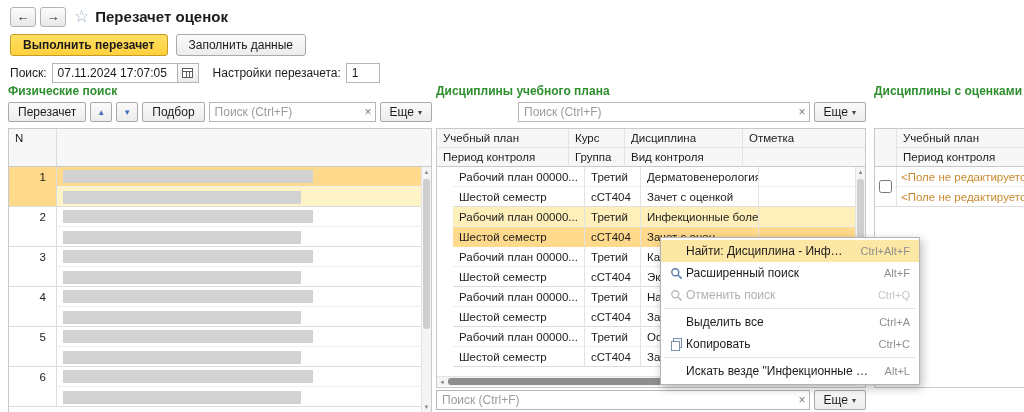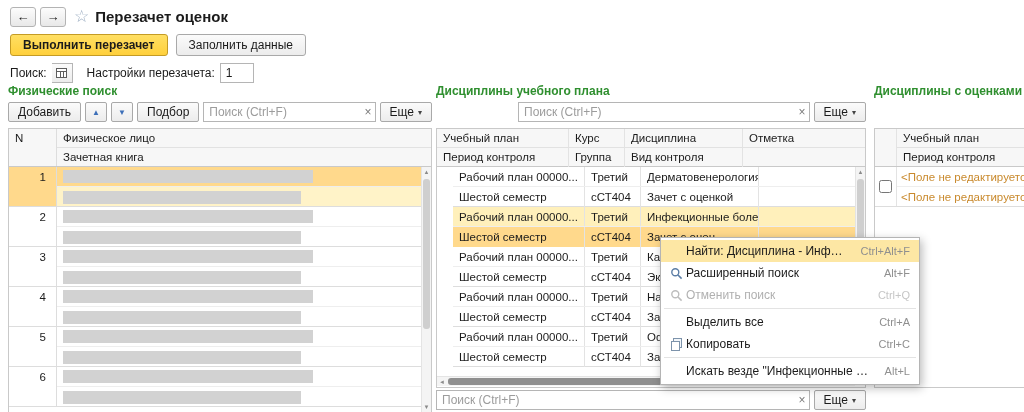--- a/index.html
+++ b/index.html
@@ -123,58 +123,51 @@
   <span class="page-title">Перезачет оценок</span>
 </div>
 
 <div class="cmdbar">
   <button class="btn btn-primary">Выполнить перезачет</button>
   <button class="btn">Заполнить данные</button>
 </div>
 
 <div class="params">
   <span class="lbl">Поиск:</span>
+  <input id="date-input" class="txt" value="07.11.2024 17:07:05" style="">
   <button class="calbtn">
       <span class="cal-glyph"></span>
     </button>
   <span class="lbl">Настройки перезачета:</span>
   <input id="settings-input" class="txt" value="1" style="">
 </div>
 
 <section class="panel" id="panel-persons">
   <div class="panel-title">Физические поиск</div>
   <div class="toolbar">
-    <button class="sbtn">Добавить</button>
+    <button class="sbtn">Перезачет</button>
     <button class="sbtn arrbtn">
         <span>▲</span>
       </button>
     <button class="sbtn arrbtn">
         <span>▼</span>
       </button>
     <button class="sbtn">Подбор</button>
     <div class="search">
       <input placeholder="Поиск (Ctrl+F)" style="">
       <span class="clear-x">×</span>
     </div>
     <button class="sbtn">
         <span>Еще</span>
         <span class="caret">▾</span>
       </button>
   </div>
   <div class="tbl" id="tbl-persons">
     <div class="thead flex">
       <div class="cell p-n hN">N</div>
-      <div class="p-main">
-        <div class="hrow first">
-            <div class="cell">Физическое лицо</div>
-          </div>
-        <div class="hrow">
-            <div class="cell">Зачетная книга</div>
-          </div>
-      </div>
     </div>
     <div class="tbody">
       <div class="prow sel">
         <div class="p-n">1</div>
         <div class="p-main">
           <div class="pline l1">
               <span class="redact w1"></span>
             </div>
           <div class="pline l2">
               <span class="redact w2"></span>

